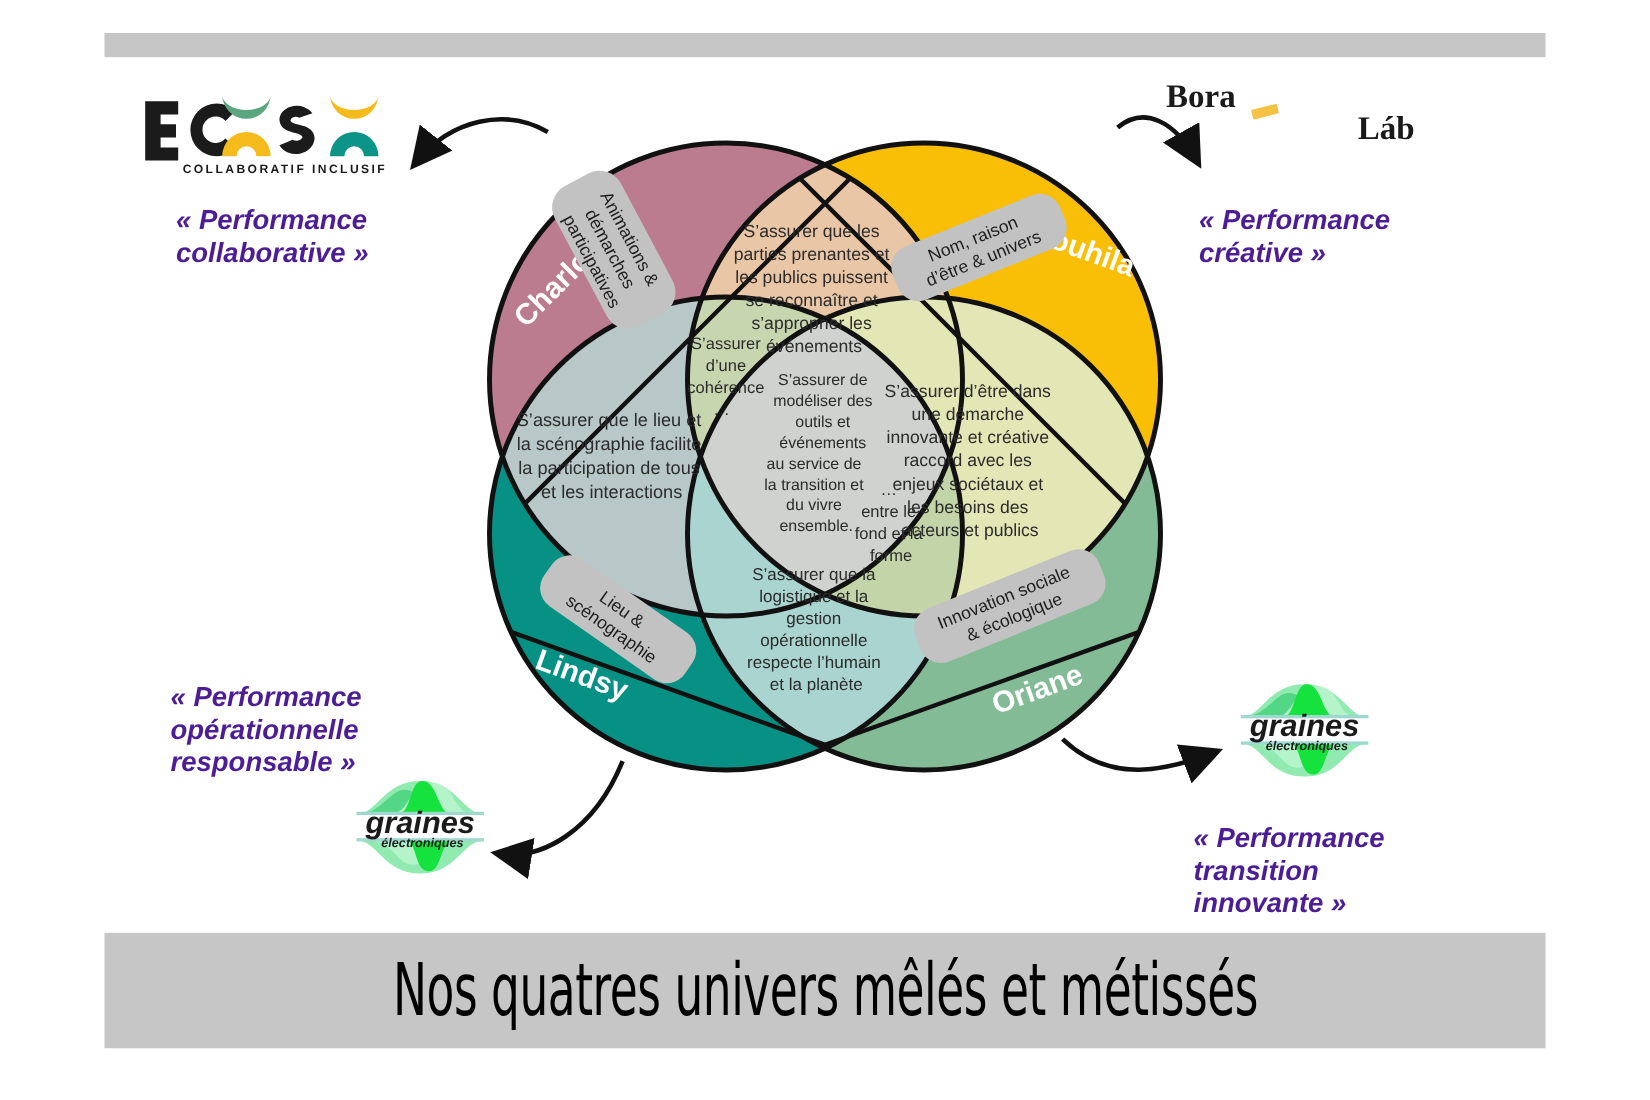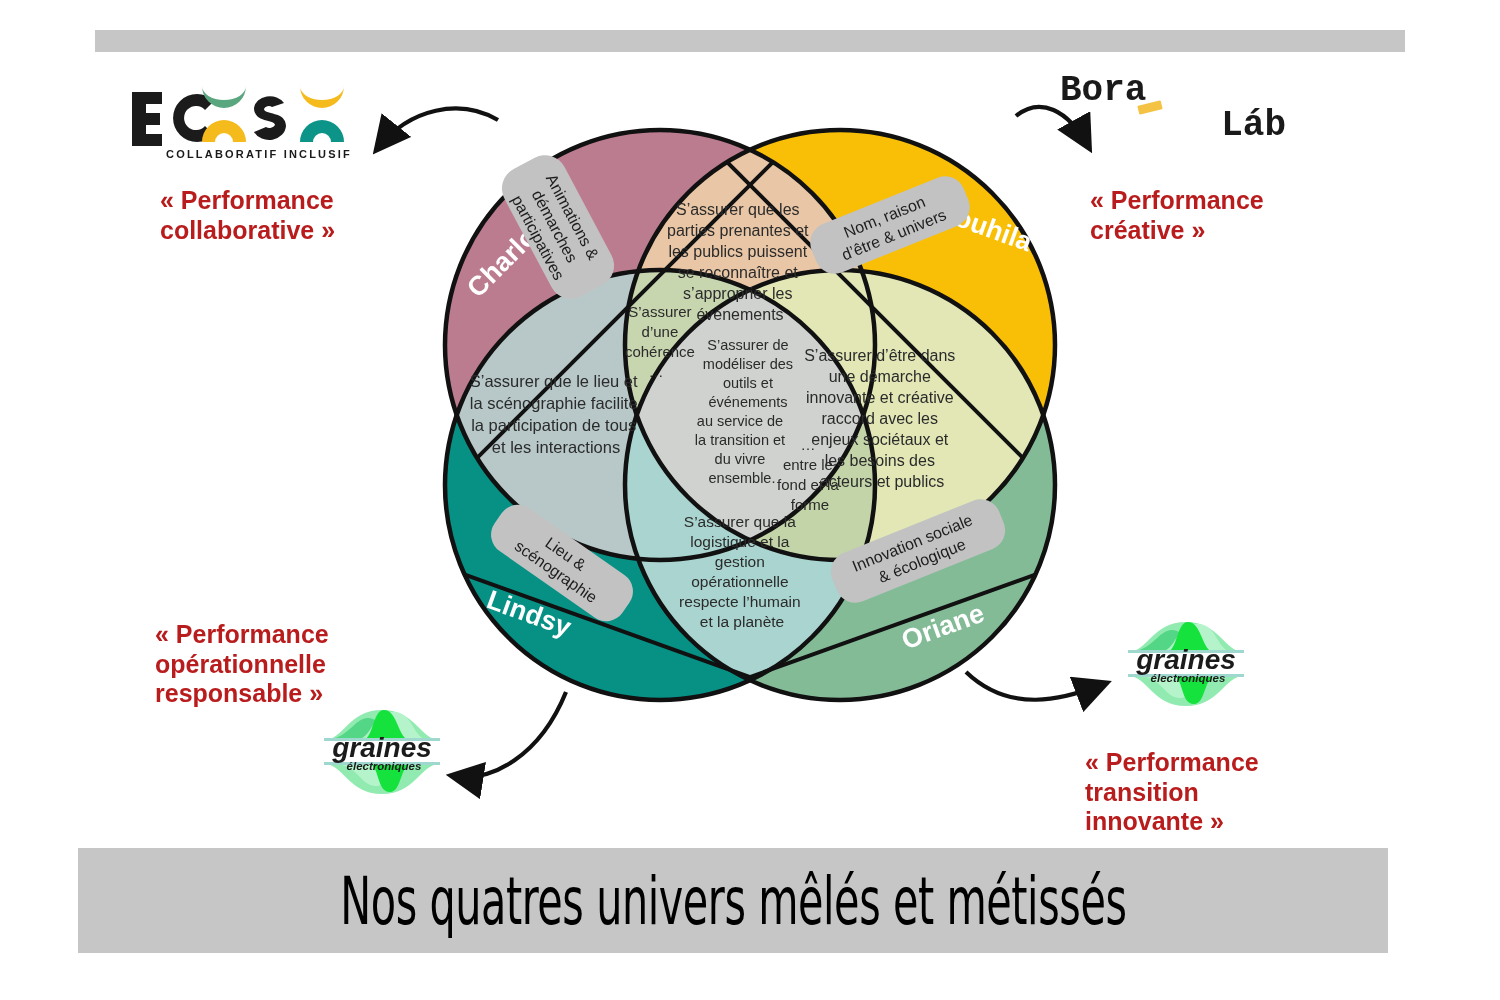--- a/index.html
+++ b/index.html
@@ -11,63 +11,64 @@
     position:relative;
   }
   .page{position:absolute;inset:0;background:#fff;}
 
   
   .banner-top{
     position:absolute;left:95px;top:30px;width:1310px;height:22px;
     background:#c6c6c6;
   }
   .banner-bottom{
-    position:absolute;left:78px;top:848px;width:1310px;height:105px;
+    position:absolute;left:95px;top:848px;width:1310px;height:105px;
     background:#c6c6c6;
     display:flex;align-items:center;justify-content:center;
   }
   .banner-bottom-text{
     font-family:"DejaVu Sans Condensed","Liberation Sans Narrow","Liberation Sans",sans-serif;
     font-size:56px;
     font-weight:400;
     color:#000;
     letter-spacing:-0.5px;
     transform:scaleX(0.82) scaleY(1.18);
     white-space:nowrap;
   }
 
   
   .caption{
     position:absolute;
     font-family:"Liberation Sans","DejaVu Sans",sans-serif;
     font-weight:bold;
     font-size:25px;
     line-height:1.18;
-    color:#b91c1c;
+    color:#4c1d95;
     white-space:pre-line;
+    font-style:italic;
   }
   .cap-tl{left:160px;top:186px;}
   .cap-tr{left:1090px;top:186px;}
   .cap-bl{left:155px;top:620px;}
   .cap-br{left:1085px;top:748px;}
 
   
   .ecoso{position:absolute;left:128px;top:78px;width:238px;height:86px;}
   .ecoso-sub{
     position:absolute;left:140px;top:148px;width:238px;
     text-align:center;
     font-family:"Liberation Sans","DejaVu Sans",sans-serif;
     font-size:11px;letter-spacing:2.2px;font-weight:bold;color:#1a1a1a;
   }
 
   
   .boralab{
     position:absolute;left:1060px;top:74px;width:230px;
-    font-family:Liberation Mono, monospace;
-    font-weight:bold;font-size:36px;line-height:0.96;color:#1a1a1a;
+    font-family:Liberation Serif, serif;
+    font-weight:bold;font-size:30px;line-height:0.96;color:#1a1a1a;
   }
   .boralab .l1{display:block;}
   .boralab .l2{display:block;text-align:right;padding-right:4px;position:relative;}
   .boralab .accent{
     position:absolute;left:78px;top:-6px;width:24px;height:9px;
     background:#f5c344;transform:rotate(-14deg);border-radius:1px;
   }
 
   
   .graines{position:absolute;width:128px;height:104px;font-style:italic;}

